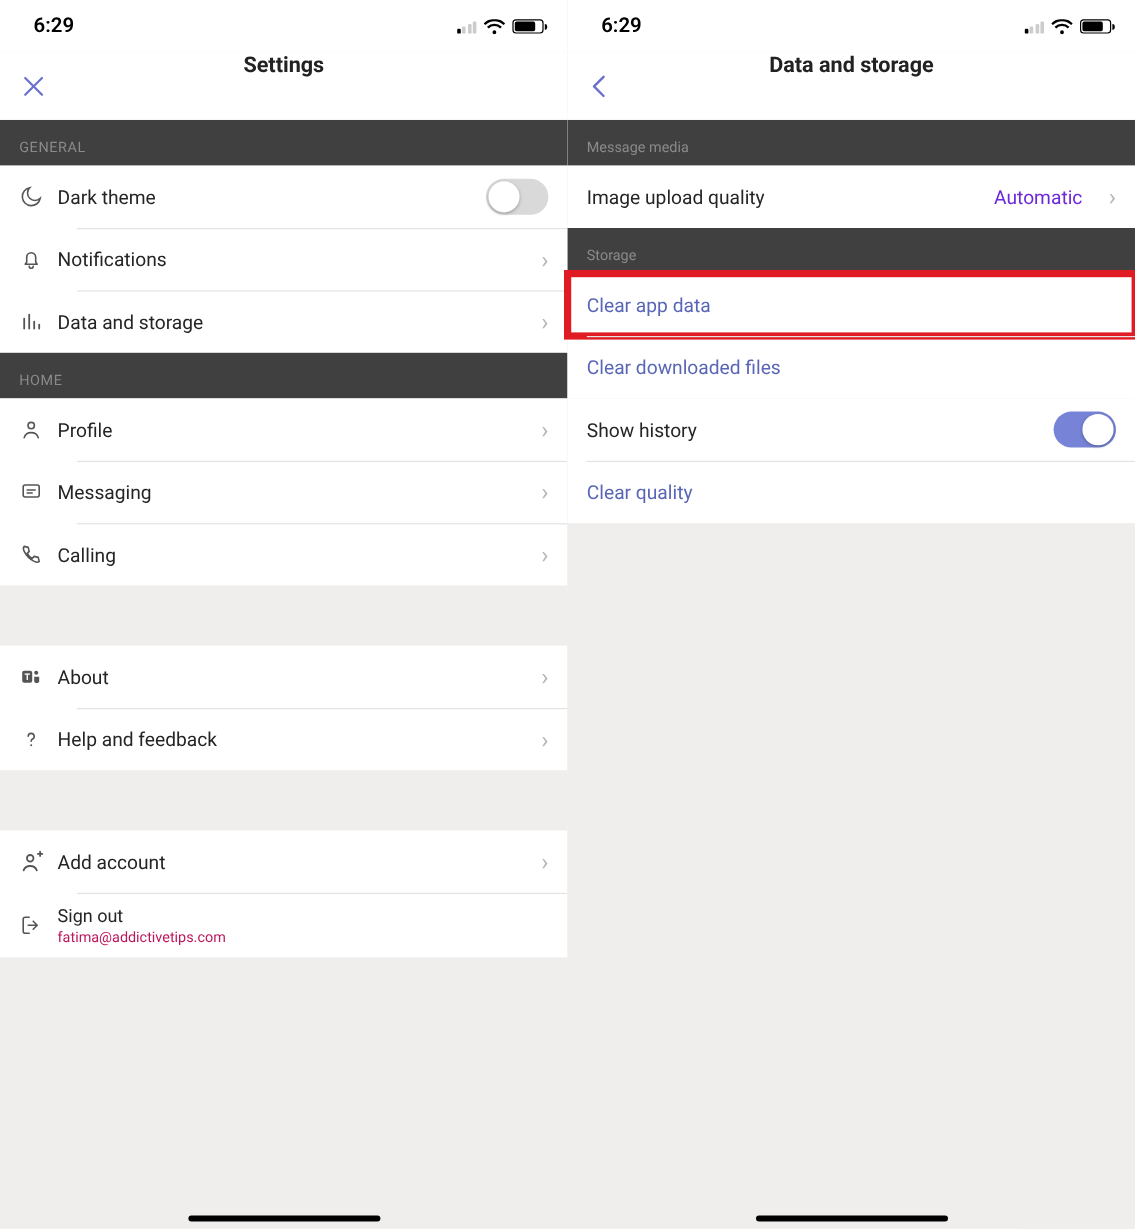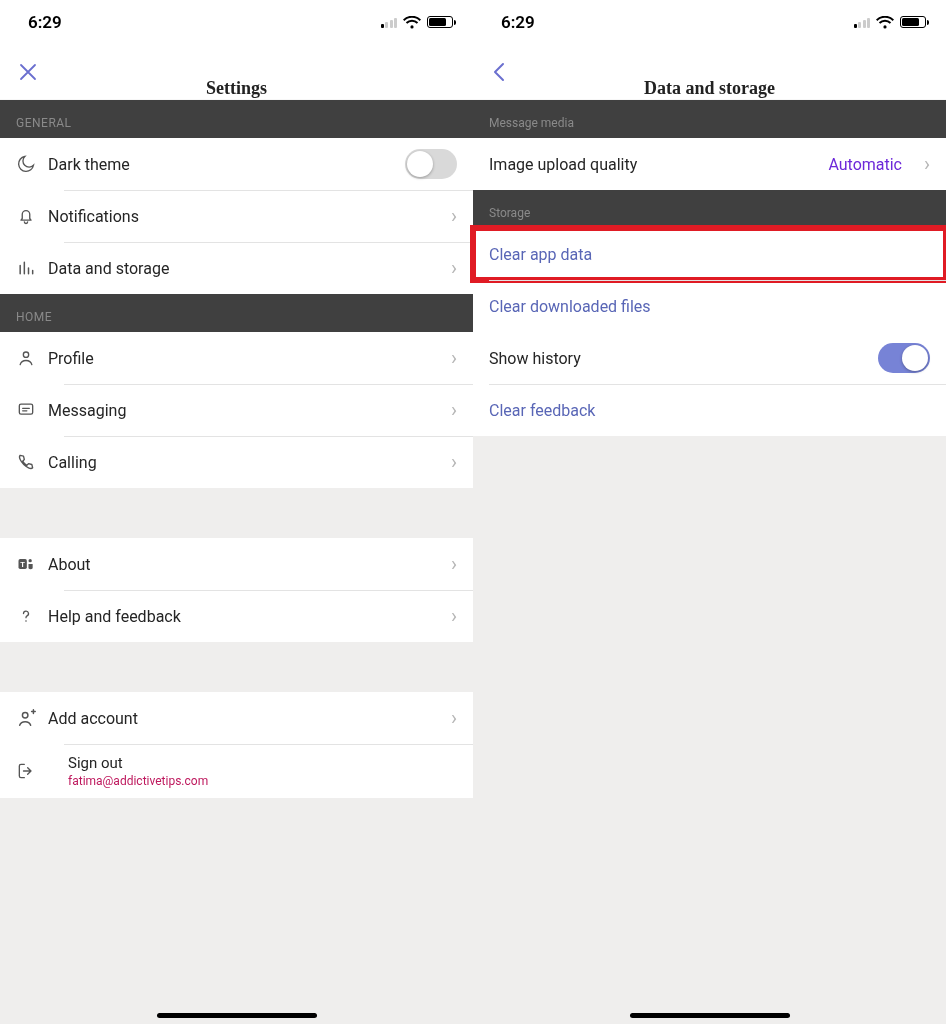--- a/index.html
+++ b/index.html
@@ -45,25 +45,24 @@
   .battery::after {
     content:""; position:absolute; right:-4px; top:3px; width:2px; height:5px; background:#000; border-radius:0 2px 2px 0;
   }
   .battery .fill { position:absolute; left:1px; top:1px; bottom:1px; width: 70%; background:#000; border-radius:1.5px; }
 
   
   .nav-bar {
     height: 56px;
     background: #fff;
     display: flex;
-    align-items: flex-end;
+    align-items: flex-start;
     justify-content: center;
     position: relative;
     border-bottom: 1px solid rgba(0,0,0,0.03);
-    font-family: Liberation Serif, serif;
   }
   .nav-title { font-size: 18px; font-weight: 700; color: #222; }
   .nav-left {
     position: absolute; left: 18px; top: 50%; transform: translateY(-50%);
     color: #6a6fcf;
     display: flex; align-items:center;
   }
 
   
   .section-header {
@@ -112,21 +111,21 @@
     font-size: 12px;
     color: #be185d;
     margin-top: 2px;
   }
   .row .value {
     font-size: 16px;
     color: #6d28d9;
     margin-right: 22px;
   }
   .row .chev { color: #b6b6b6; font-size: 20px; line-height: 1; }
-  .row .stack { display:flex; flex-direction:column; justify-content:center; flex:1; padding: 10px 0; margin-left: 20px; }
+  .row .stack { display:flex; flex-direction:column; justify-content:center; flex:1; padding: 10px 0; }
 
   .group.inset .row + .row::before { left: 64px; }
 
   
   .toggle {
     width: 52px; height: 30px; border-radius: 16px; position: relative;
   }
   .toggle .knob {
     position:absolute; width:26px; height:26px; top:2px; border-radius:50%;
     background:#fff; box-shadow: 0 1px 3px rgba(0,0,0,0.3);
@@ -359,19 +358,19 @@
   </div>
 
   <div class="group">
     <div class="row">
       <span class="label">Show history</span>
       <span class="toggle on">
           <span class="knob"></span>
         </span>
     </div>
     <div class="row">
-      <span class="label link">Clear feedback</span>
+      <span class="label link">Clear quality</span>
     </div>
   </div>
 
   <div class="flex-fill"></div>
   <div class="home-indicator"></div>
 </div>
 
 </body></html>

